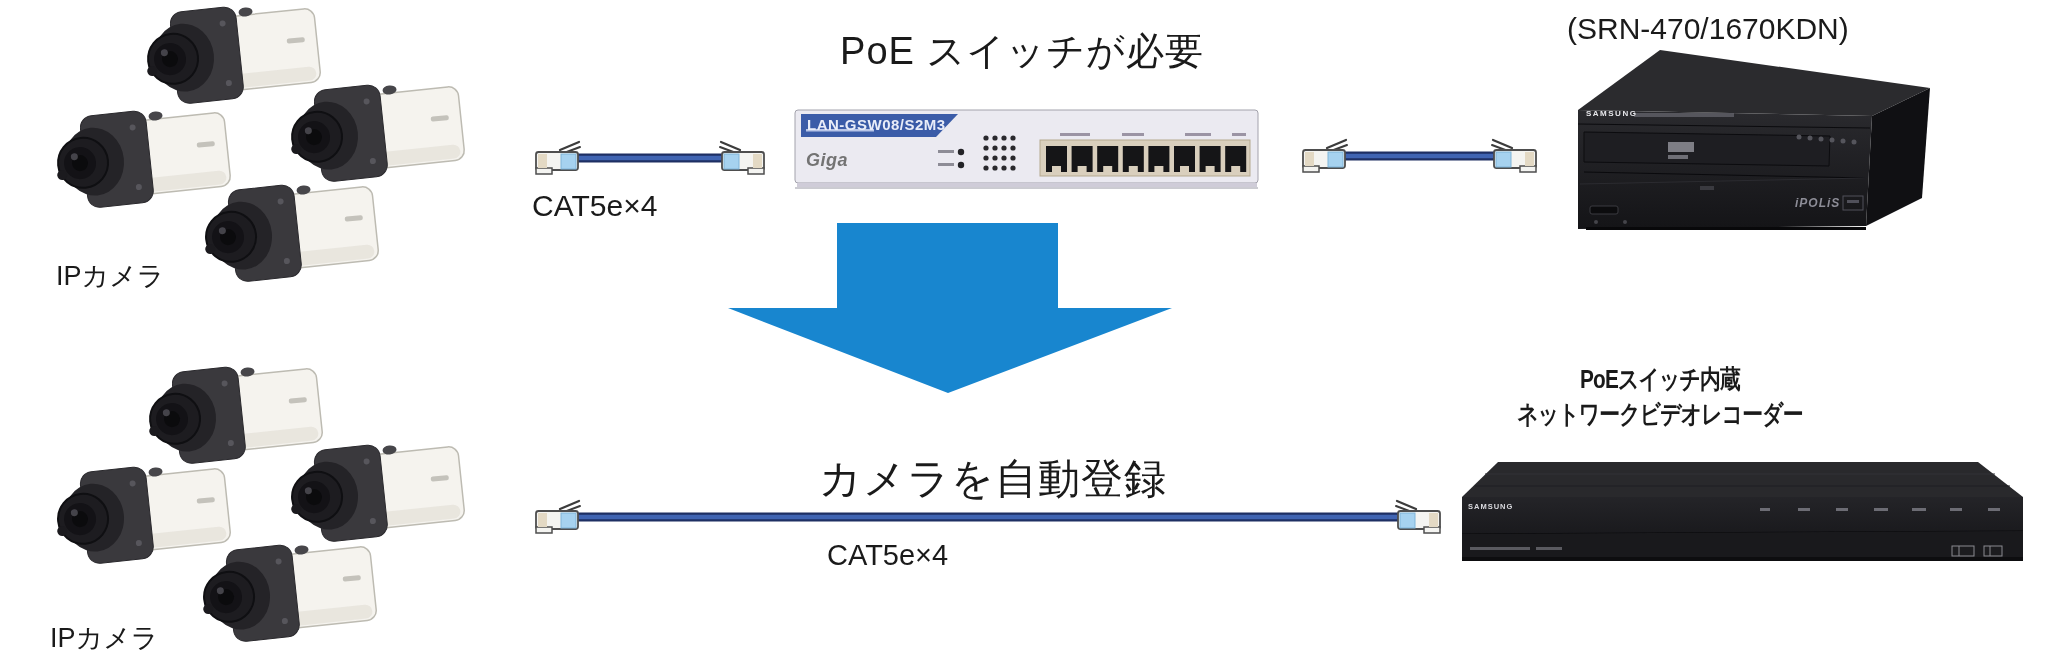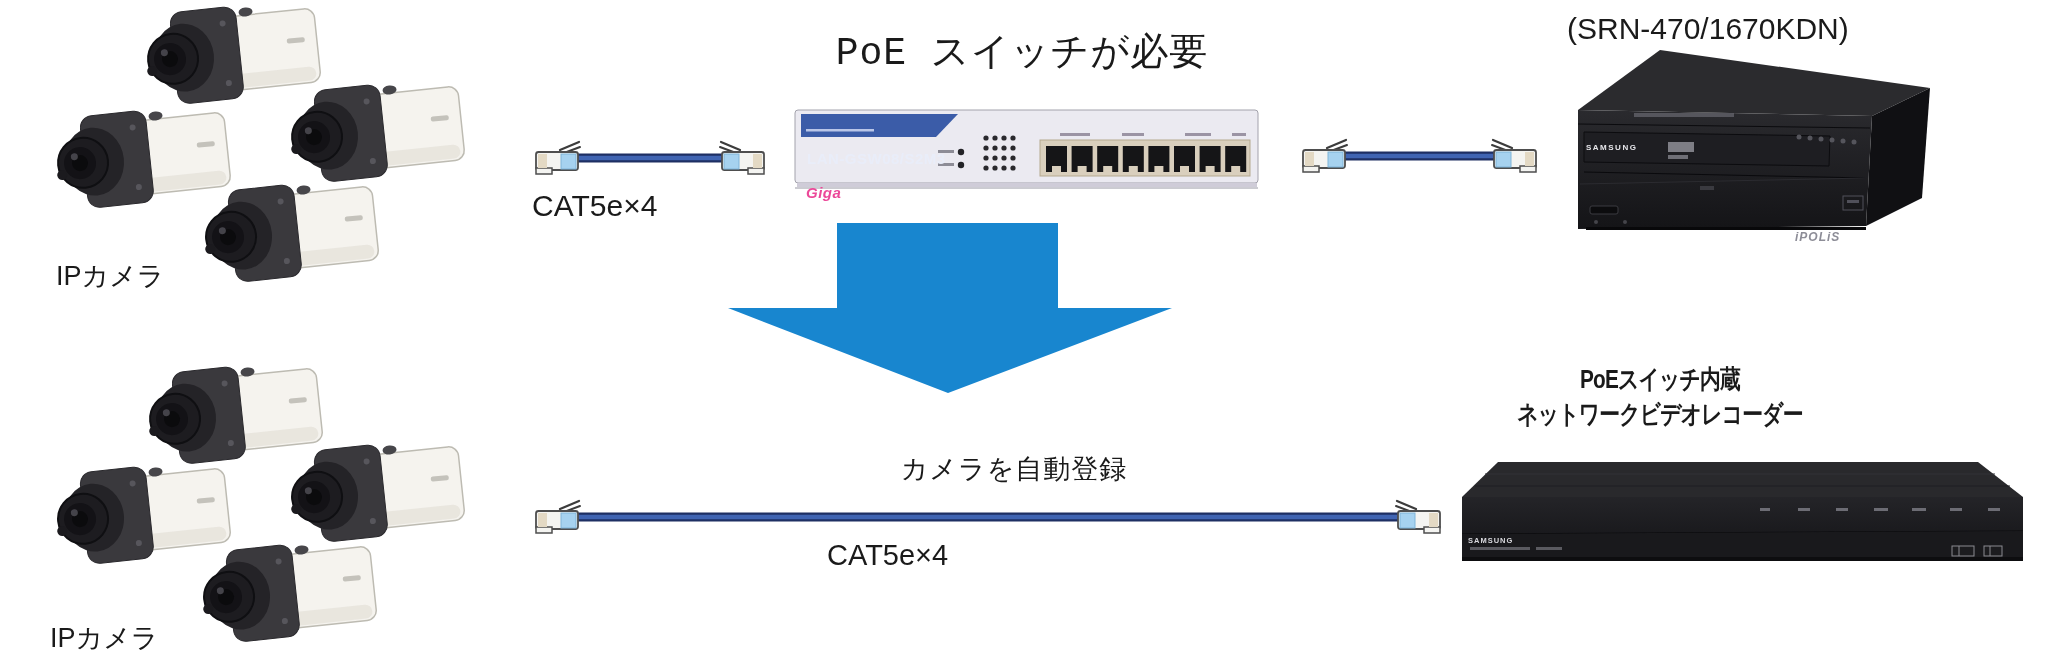--- a/index.html
+++ b/index.html
@@ -3,36 +3,36 @@
 <meta charset="utf-8">
 <style>
   html,body{margin:0;padding:0;background:#fff;}
   .canvas{
     position:relative;width:2071px;height:667px;background:#fff;overflow:hidden;
     font-family:"Liberation Sans","DejaVu Sans",sans-serif;color:#1a1a1a;
   }
   .abs{position:absolute;text-align:right;}
   svg.layer{position:absolute;left:0;top:0;width:2071px;height:667px;}
   
-  .jp-title{font-size:38px;font-weight:500;letter-spacing:1px;text-align:center;white-space:nowrap;font-family:Liberation Mono, monospace;}
+  .jp-title{font-size:38px;font-weight:500;letter-spacing:1px;text-align:center;white-space:nowrap;}
   .t-top-title{left:822px;top:26px;width:400px;}
-  .t-bot-title{left:814px;top:451px;width:400px;font-size:27px;}
+  .t-bot-title{left:793px;top:451px;width:400px;font-size:42px;}
   .t-srn{left:1567px;top:12px;width:360px;font-size:30px;font-weight:500;text-align:left;white-space:nowrap;}
   .t-cat5{font-size:30px;font-weight:500;text-align:left;white-space:nowrap;}
   .t-cat5-top{left:532px;top:189px;width:240px;}
   .t-cat5-bot{left:827px;top:539px;width:400px;font-size:29px;}
   .t-ip{font-size:27px;font-weight:500;white-space:nowrap;}
   .t-ip-top{left:56px;top:258px;}
   .t-ip-bot{left:50px;top:620px;}
   .t-nvr{left:1460px;top:362px;width:400px;text-align:center;font-size:26px;font-weight:700;
          line-height:1.35;letter-spacing:-1px;transform:scaleX(.8);transform-origin:50% 0;white-space:nowrap;}
   
-  .micro{position:absolute;white-space:nowrap;margin-top:34px;}
+  .micro{position:absolute;white-space:nowrap;}
   .m-switch-model{left:807px;top:116px;font-size:15px;font-weight:700;color:#e9edf9;letter-spacing:.5px;}
-  .m-giga{left:806px;top:150px;font-size:15px;font-style:italic;font-weight:800;color:#ec4899;letter-spacing:.5px;}
+  .m-giga{left:806px;top:150px;font-size:18px;font-style:italic;font-weight:800;color:#737373;letter-spacing:.5px;}
   .m-samsung-top{left:1586px;top:109px;font-size:8px;font-weight:700;color:#e6e6ea;letter-spacing:1.5px;}
   .m-ipolis{left:1795px;top:196px;font-size:12px;font-style:italic;font-weight:700;color:#8d8d97;letter-spacing:1px;}
   .m-samsung-bot{left:1468px;top:502px;font-size:7.5px;font-weight:700;color:#d9d9de;letter-spacing:1px;}
 </style>
 </head>
 <body>
 
 <div class="canvas">
 
   <svg class="layer" viewBox="0 0 2071 667">

